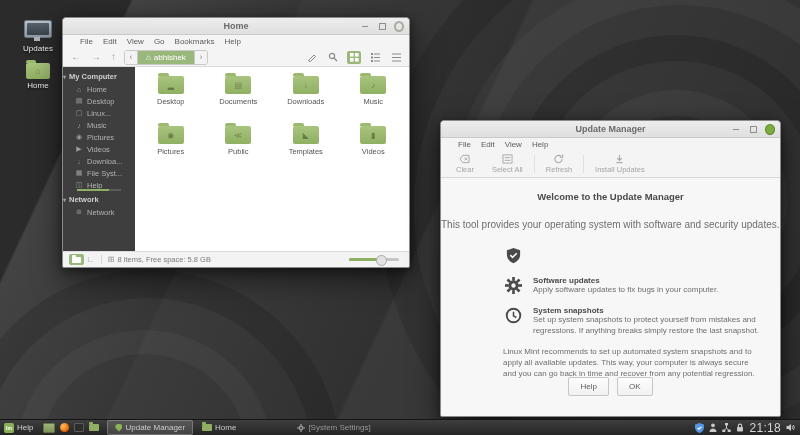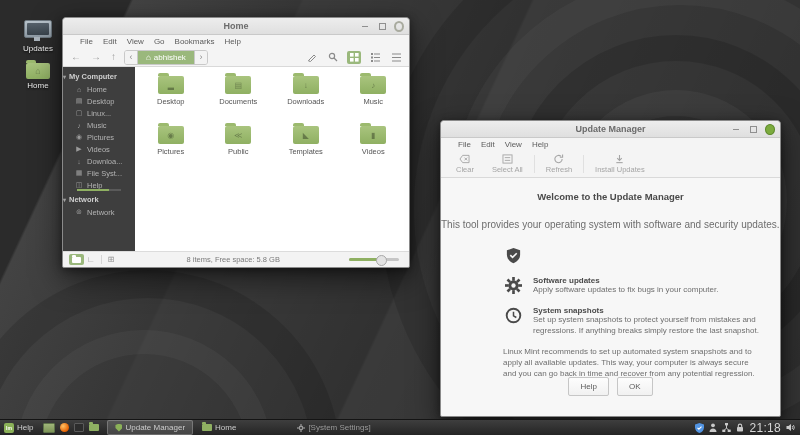--- a/index.html
+++ b/index.html
@@ -76,21 +76,21 @@
                   font-size:8px;color:rgba(0,0,0,.33);}
   .folder-label{margin-top:3px;font-size:7.5px;color:#555;}
   .fm-status{height:15px;background:#f3f3f3;border-top:1px solid #dcdcdc;display:flex;align-items:center;
              padding:0 6px;flex:0 0 15px;border-radius:0 0 2px 2px;}
   .st-btn{width:15px;height:11px;display:flex;align-items:center;justify-content:center;border-radius:2px;cursor:pointer;}
   .st-btn.active{background:#9ab87c;}
   .mini-folder{width:9px;height:6px;background:#fff;border-radius:1px;position:relative;}
   .mini-folder::before{content:"";position:absolute;top:-2px;left:0;width:4px;height:2px;background:#fff;border-radius:1px 1px 0 0;}
   .st-glyph{font-size:8px;color:#8f8f8f;padding:0 3px;cursor:pointer;}
   .st-sep{width:1px;height:9px;background:#d5d5d5;margin:0 3px;}
-  .st-summary{flex:1;text-align:center;font-size:7.5px;color:#7a7a7a;}
+  .st-summary{flex:1;text-align:left;font-size:7.5px;color:#7a7a7a;}
   .zoom-slider{width:50px;height:3px;background:#c6c6c6;border-radius:2px;position:relative;margin-right:4px;cursor:pointer;}
   .zoom-slider .fill{position:absolute;left:0;top:0;height:3px;width:58%;background:#8fb062;border-radius:2px;}
   .zoom-slider .handle{position:absolute;left:54%;top:-3px;width:9px;height:9px;border-radius:50%;
                        background:#e3e3e3;border:1px solid #a8a8a8;}
   
   .um{left:440px;top:120px;width:339px;height:295px;}
   .um-toolbar{height:26px;background:#f4f4f4;border-bottom:1px solid #d9d9d9;display:flex;align-items:stretch;
               padding:0 6px;flex:0 0 26px;}
   .um-tbtn{display:flex;flex-direction:column;align-items:center;justify-content:center;gap:1px;
            padding:1px 9px;color:#a5a5a5;cursor:default;}

